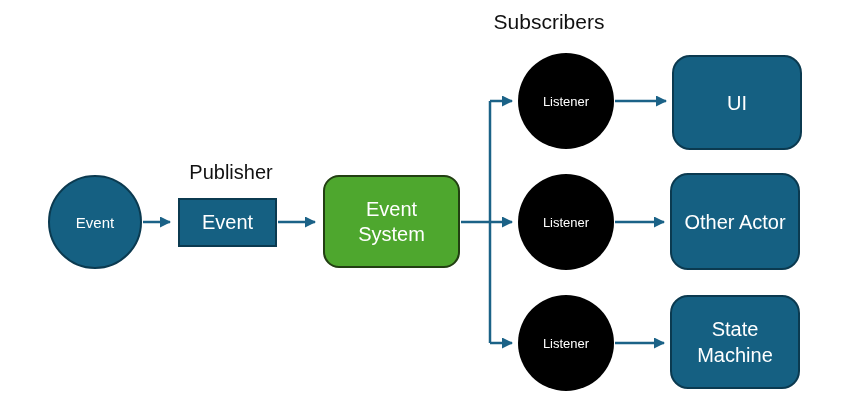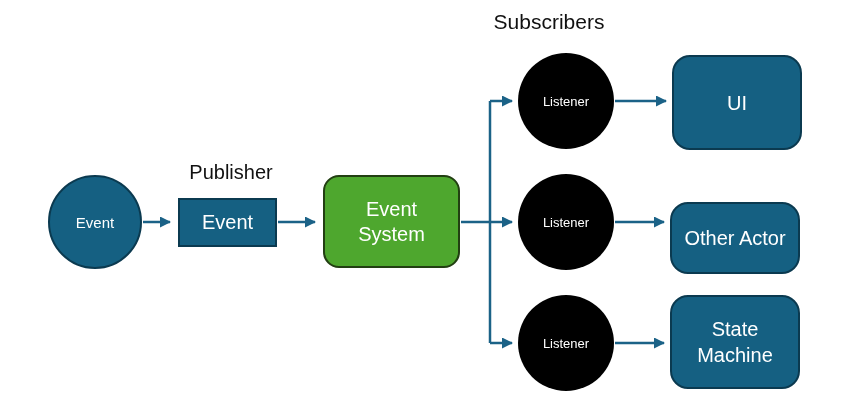--- a/index.html
+++ b/index.html
@@ -41,21 +41,21 @@
     width:96px; height:96px; border-radius:50%;
     background:var(--node-black); font-size:13px; left:518px;
   }
   .listener-1{top:53px;} .listener-2{top:174px;} .listener-3{top:295px;}
   .node-target{
     width:130px; border-radius:18px;
     background:var(--node-teal); border:2px solid var(--node-teal-border);
     font-size:20px; line-height:1.3; padding:0 10px;
   }
   .target-1{left:672px; top:55px;  height:95px;}
-  .target-2{left:670px; top:173px; height:72px;margin-top:29px;}
+  .target-2{left:670px; top:173px; height:97px;}
   .target-3{left:670px; top:295px; height:94px;}
   .flow-label{
     position:absolute; z-index:1; color:var(--text-dark); text-align:center;
   }
   .label-publisher{left:164px; top:161px; width:134px; font-size:20px;text-align:center;}
   .label-subscribers{left:464px; top:10px; width:170px; font-size:21px;}
 </style>
 </head>
 <body>
 

